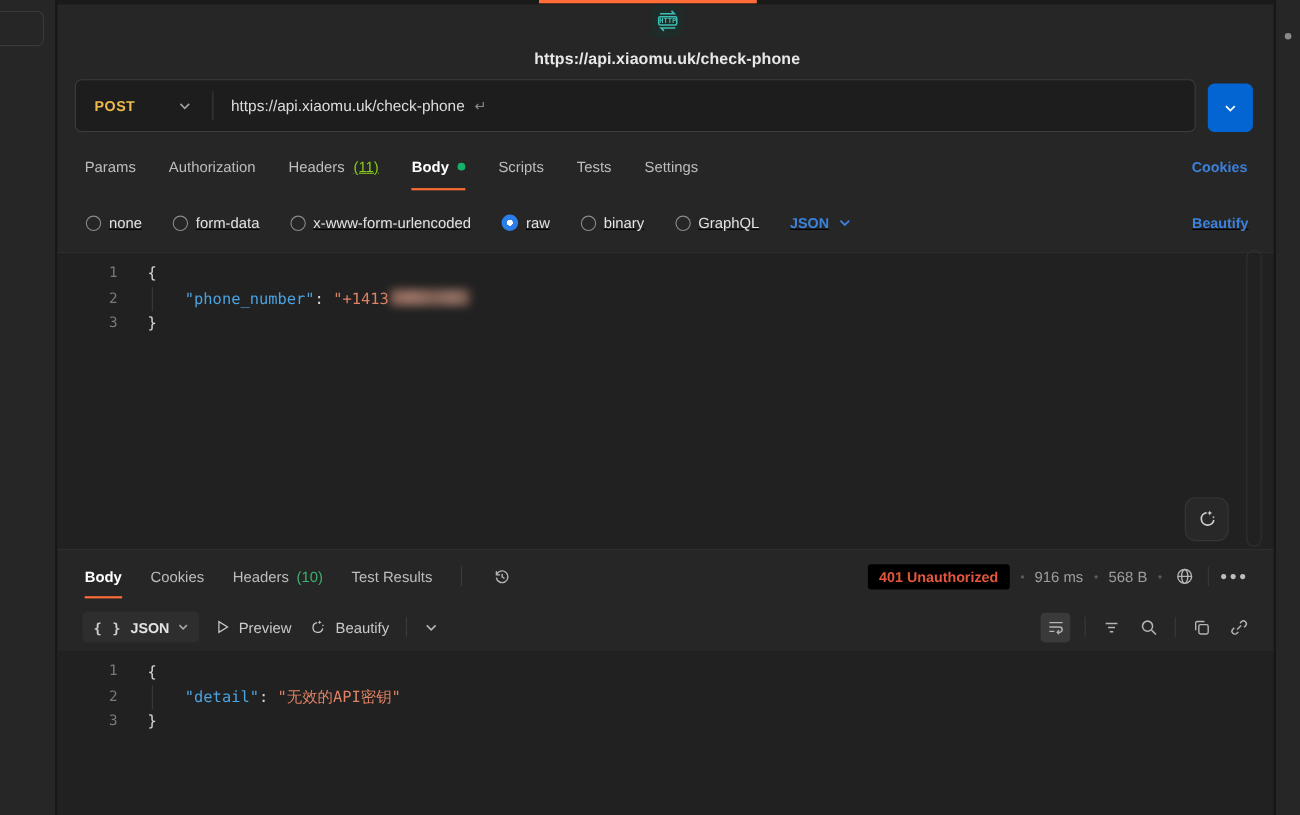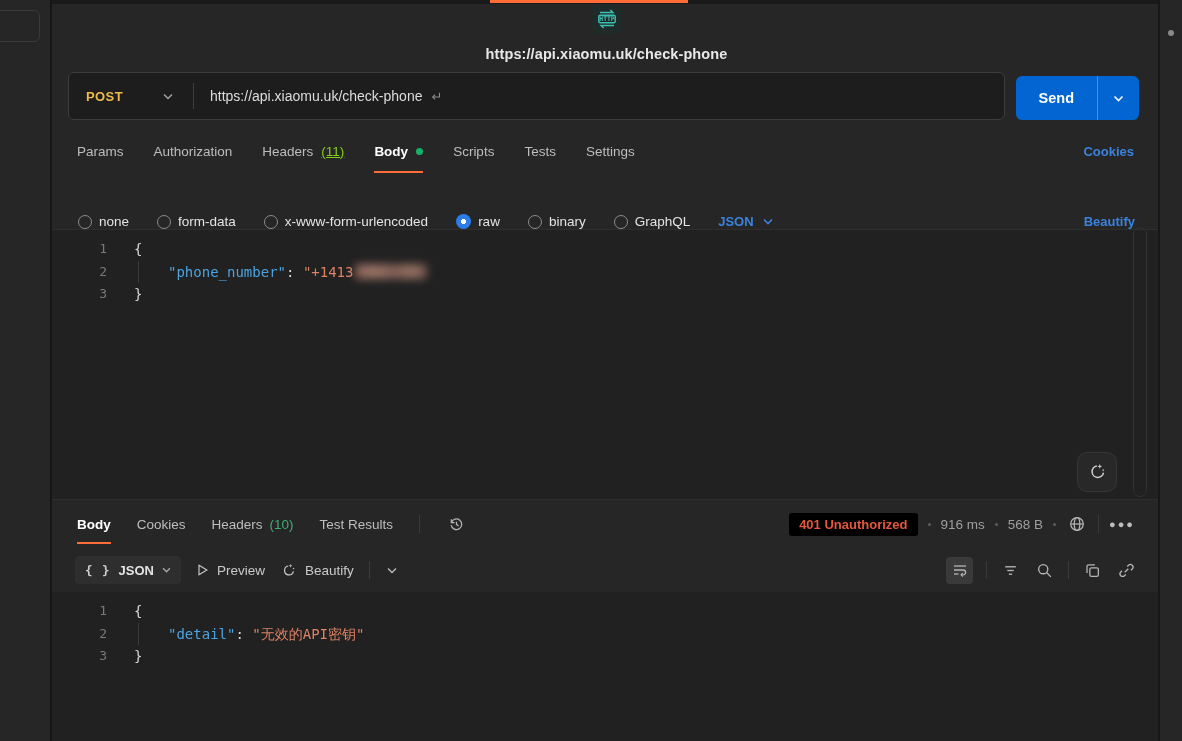--- a/index.html
+++ b/index.html
@@ -42,21 +42,21 @@
   
   .req-tabs { height:56px; display:flex; align-items:center; gap:30px; padding:6px 24px 0 25px; }
   .tab { position:relative; display:flex; align-items:center; gap:8px; color:#bdbdbd; font-size:13.5px; cursor:pointer; }
   .tab .count { color:#84cc16;text-decoration:underline; }
   .tab.active { color:#ffffff; font-weight:600; }
   .tab.active::after { content:''; position:absolute; left:0; right:0; bottom:-14px; height:2px; background:#ff6c37; }
   .green-dot { width:7px; height:7px; border-radius:50%; background:#17b26a; }
   .link { margin-left:auto; color:#3b82dd; font-size:13px; font-weight:600; cursor:pointer; }
 
   
-  .radio-row { height:54px; display:flex; align-items:flex-end; gap:28px; padding:0 23px 0 26px; border-bottom:1px solid #2e2e2e; }
+  .radio-row { height:54px; display:flex; align-items:center; gap:28px; padding:0 23px 0 26px; border-bottom:1px solid #2e2e2e;text-decoration:underline; }
   .radio-item { display:flex; align-items:center; gap:7px; color:#e3e3e3; font-size:13.5px; cursor:pointer; }
   .radio { width:14px; height:14px; border-radius:50%; border:1.5px solid #8b8b8b; flex:none; }
   .radio.on { border:none; background:radial-gradient(circle,#ffffff 0 2.6px,#2b7de9 2.8px); width:15px; height:15px; }
   .format-dd { display:flex; align-items:center; gap:9px; color:#3b82dd; font-size:13px; font-weight:700; background:none; border:none; cursor:pointer; font-family:inherit; }
 
   
   .editor { position:relative; background:#212121; font-family:"DejaVu Sans Mono", monospace; font-size:14px; padding-top:8px; }
   .req-editor { height:270px; border-bottom:1px solid #2e2e2e; }
   .code-line { display:flex; line-height:22.5px; height:22.5px; }
   .ln { width:55px; text-align:right; color:#7a7a7a; font-size:13px; flex:none; }
@@ -146,21 +146,20 @@
               <polyline points="1,1.5 5,5.5 9,1.5"></polyline>
             </svg>
         </button>
         <div class="url-divider"></div>
         <div class="url-input">
           <span>https://api.xiaomu.uk/check-phone</span>
           <span class="enter-hint">↵</span>
         </div>
       </div>
       <div class="send-split">
-        <button class="send-main">Send</button>
         <button class="send-arrow">
           <svg class="chev" width="11" height="7" viewBox="0 0 10 7" fill="none" stroke="currentColor" stroke-width="1.6">
               <polyline points="1,1.5 5,5.5 9,1.5"></polyline>
             </svg>
         </button>
       </div>
     </div>
 
     <nav class="req-tabs">
       <div class="tab">

